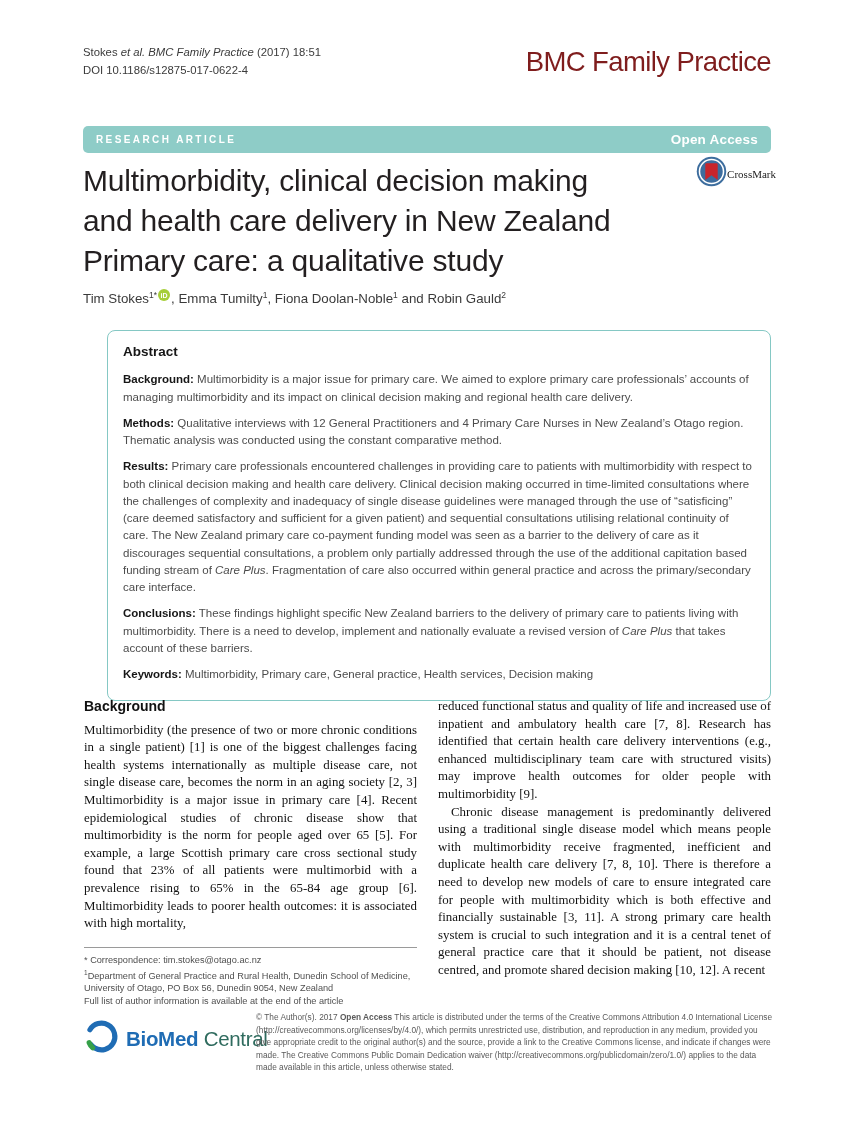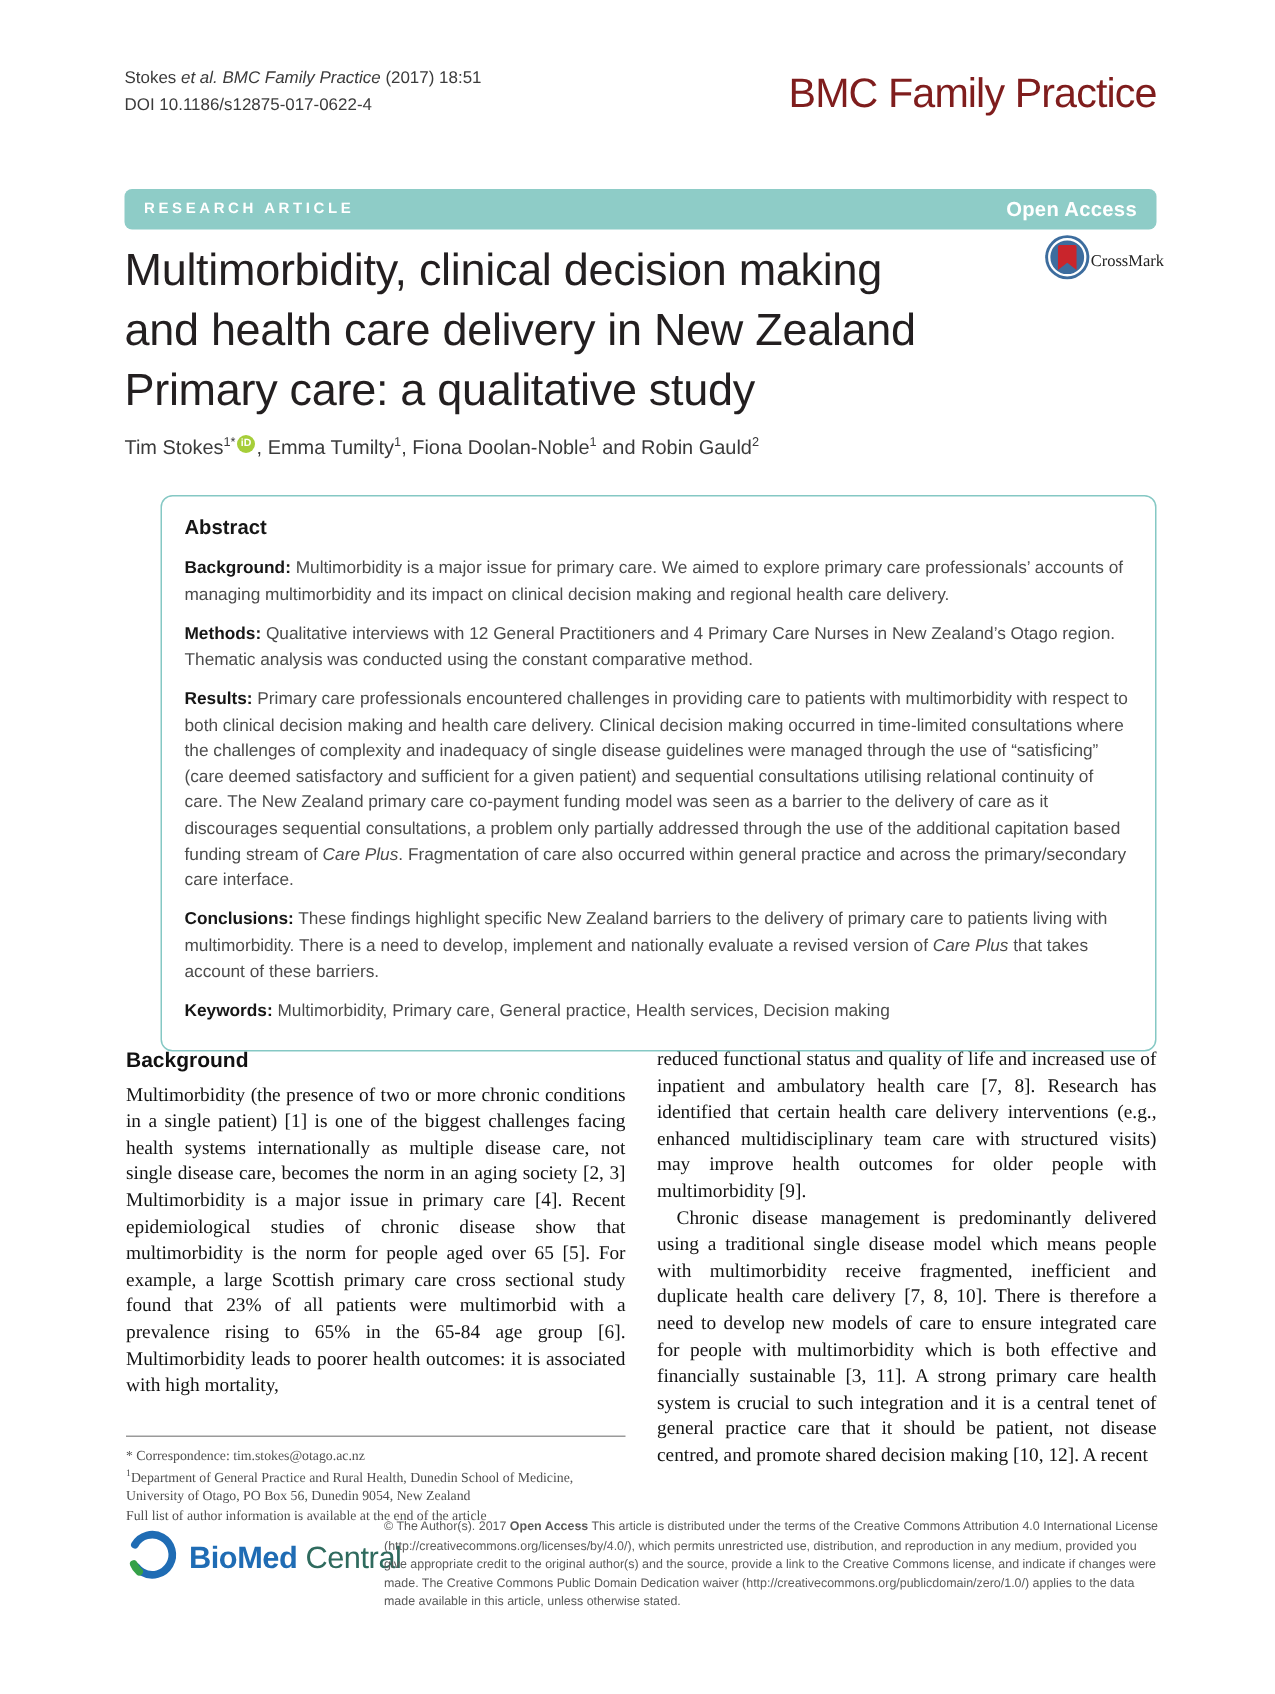--- a/index.html
+++ b/index.html
@@ -39,22 +39,22 @@
 
   
   .cols{position:absolute;left:83px;top:698px;width:688px;display:flex;gap:21px;justify-content:flex-end;}
   .col{width:333px;font-family:"Liberation Serif",serif;font-size:12.9px;line-height:17.6px;
        color:#131313;text-align:justify;}
   .col h3{font-family:"Liberation Sans",sans-serif;font-size:14px;margin:0 0 6px;color:#111;text-align:left;}
   .col p{margin:0;}
   .col p.indent{text-indent:13px;}
 
   
-  .footnote{margin-top:24px;border-top:1px solid #9a9a9a;padding-top:6px;
-            font-family:Liberation Serif, serif;font-size:9.2px;line-height:12.8px;
+  .footnote{margin-top:14px;border-top:1px solid #9a9a9a;padding-top:6px;
+            font-family:Liberation Sans, sans-serif;font-size:9.2px;line-height:12.8px;
             color:#4f4f4f;text-align:left;}
   .footnote sup{font-size:6.5px;}
 
   
   .footer-logo{position:absolute;left:83px;top:1018px;display:flex;align-items:center;gap:6px;}
   .logo-text{font-size:20.5px;letter-spacing:-0.3px;white-space:nowrap;}
   .logo-biomed{font-weight:bold;color:var(--biomed-blue);}
   .logo-central{color:var(--biomed-green);}
   .license{position:absolute;left:256px;right:76px;top:1011px;font-size:8.3px;line-height:1.52;color:#5a5a5a;}
 </style>

